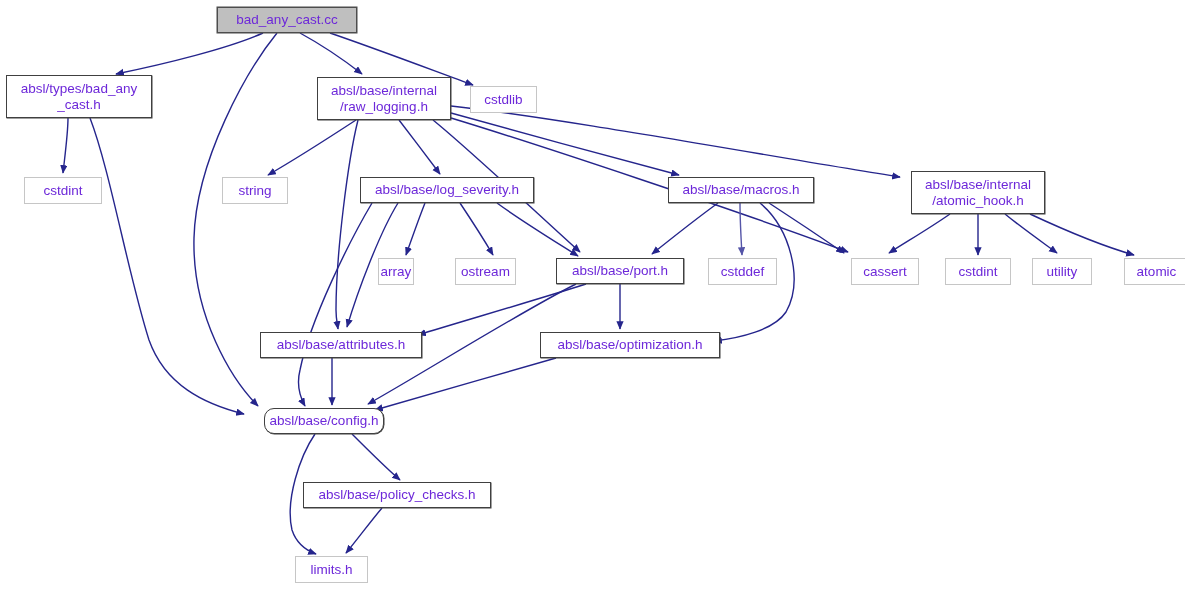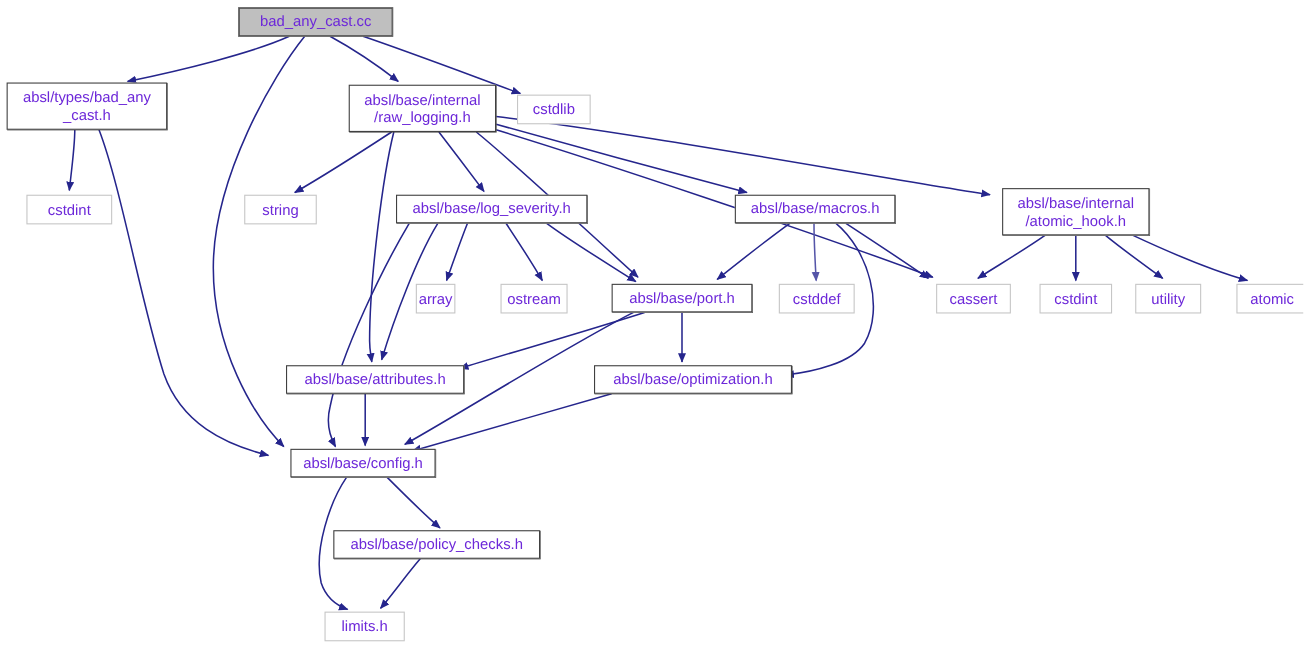--- a/index.html
+++ b/index.html
@@ -119,18 +119,18 @@
       <div class="node external" style="left: 378px; top: 258px; width: 36px; height: 27px;">array</div>
       <div class="node external" style="left: 455px; top: 258px; width: 61px; height: 27px;">ostream</div>
       <div class="node internal" style="left: 556px; top: 258px; width: 128px; height: 26px;">absl/base/port.h</div>
       <div class="node external" style="left: 708px; top: 258px; width: 69px; height: 27px; text-align: center;">cstddef</div>
       <div class="node external" style="left: 851px; top: 258px; width: 68px; height: 27px;">cassert</div>
       <div class="node external" style="left: 945px; top: 258px; width: 66px; height: 27px;">cstdint</div>
       <div class="node external" style="left: 1032px; top: 258px; width: 60px; height: 27px;">utility</div>
       <div class="node external" style="left: 1112px; top: 258px; width: 65px; height: 27px; margin-left: 12px;">atomic</div>
       <div class="node internal" style="left: 260px; top: 332px; width: 162px; height: 26px;">absl/base/attributes.h</div>
       <div class="node internal" style="left: 530px; top: 332px; width: 180px; height: 26px; margin-left: 10px;">absl/base/optimization.h</div>
-      <div class="node internal" style="left: 264px; top: 408px; width: 132px; height: 26px;">absl/base/config.h</div>
+      <div class="node internal" style="left: 264px; top: 408px; width: 120px; height: 26px; border-radius: 10px;">absl/base/config.h</div>
       <div class="node internal" style="left: 303px; top: 482px; width: 188px; height: 26px;">absl/base/policy_checks.h</div>
       <div class="node external" style="left: 295px; top: 556px; width: 73px; height: 27px;">limits.h</div>
     </div>
 
 </div>
 
 </body></html>

